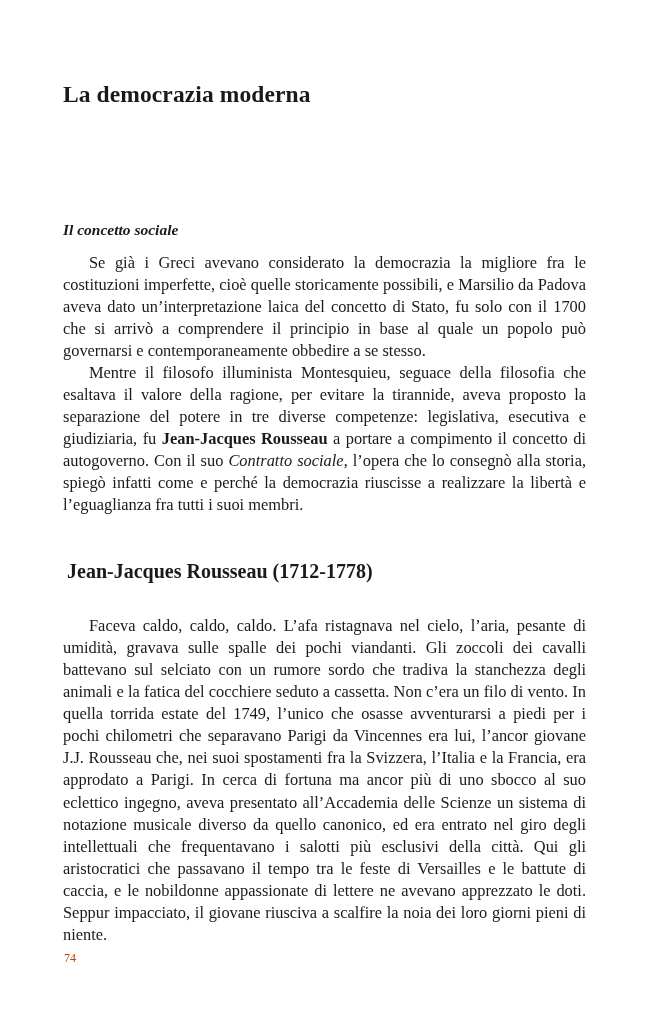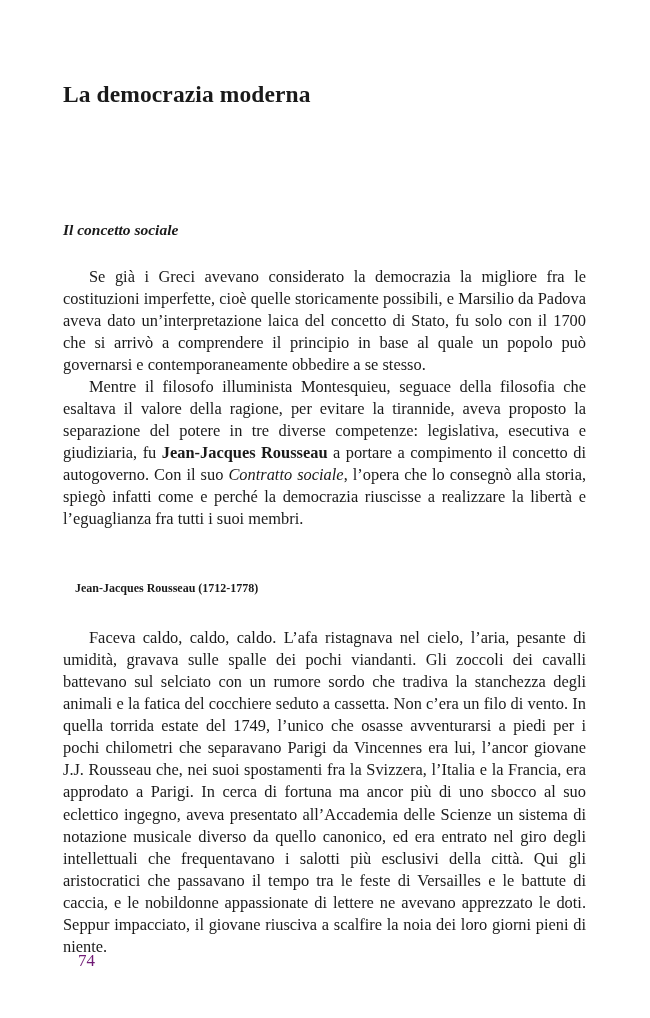--- a/index.html
+++ b/index.html
@@ -41,56 +41,56 @@
   .section-subhead {
     font-size: 15.5px;
     font-weight: bold;
     font-style: italic;
     margin: 0;
     padding-top: 112px;
     line-height: 1.25;
   }
 
   .section-head {
-    font-size: 12px;
+    font-size: 20px;
     font-weight: bold;
     font-style: normal;
-    margin: 12px;
+    margin: 4px;
     padding-top: 39px;
     line-height: 1.25;
   }
 
   p.body-text {
     font-size: 16.4px;
     line-height: 22.05px;
     text-align: justify;
     text-justify: inter-word;
     margin: 0;
     text-indent: 26px;
     hyphens: manual;
   }
 
   p.first-after-subhead {
-    margin-top: 26px;
+    margin-top: 12px;
   }
 
   p.first-after-head {
     margin-top: 31px;
   }
 
   .b { font-weight: bold; }
   .i { font-style: italic; }
 
   .folio {
     position: absolute;
-    left: 78px;
+    left: 64px;
     top: 952px;
-    font-size: 17px;
+    font-size: 12px;
     line-height: 1;
-    color: #701a75;
+    color: #c2410c;
   }
 </style>
 </head>
 <body>
 
 <div class="page">
   <div class="content">
 
     <h1 class="chapter-title">La democrazia moderna</h1>
 

